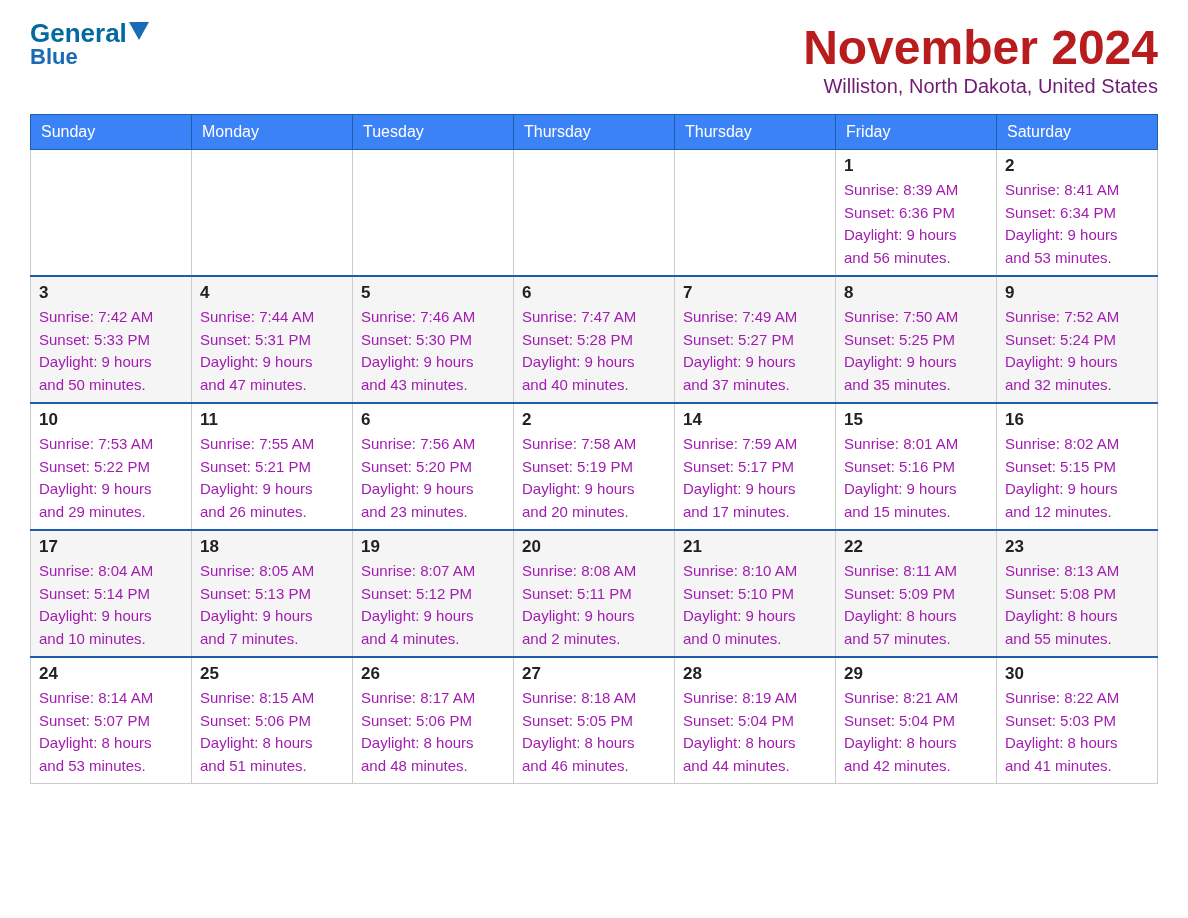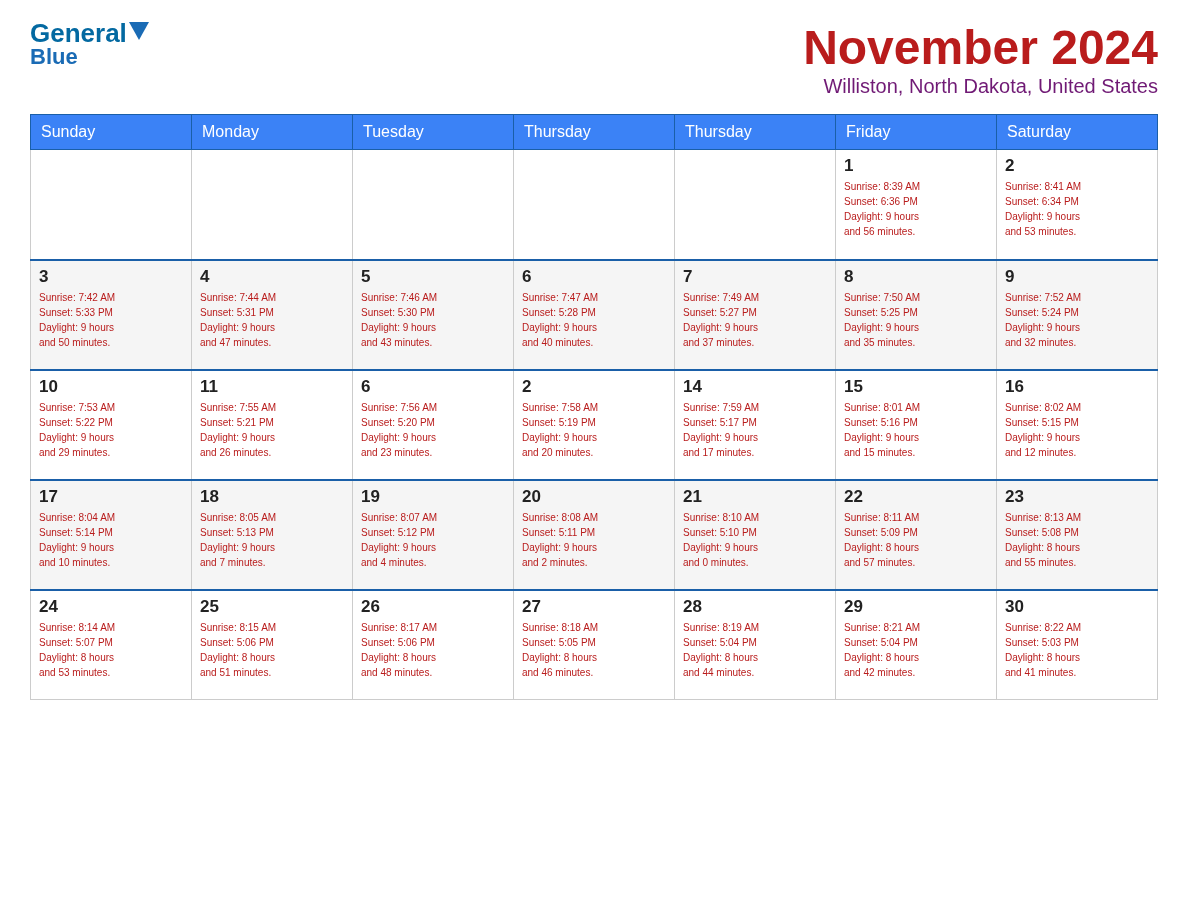--- a/index.html
+++ b/index.html
@@ -76,23 +76,23 @@
     .calendar-table tr:nth-child(even) td {
       background: #f5f5f5;
     }
     .day-number {
       font-size: 17px;
       font-weight: bold;
       margin-bottom: 3px;
       color: #222;
     }
     .day-info {
-      font-size: 10px;
+      font-size: 15px;
       line-height: 1.5;
-      color: #b91c1c;
+      color: #a21caf;
     }
     .empty-cell {
       background: #f0f0f0;
     }
     .row-divider td {
       border-top: 2px solid #1a5fa8;
     }
   </style>
 </head>
 <body>

